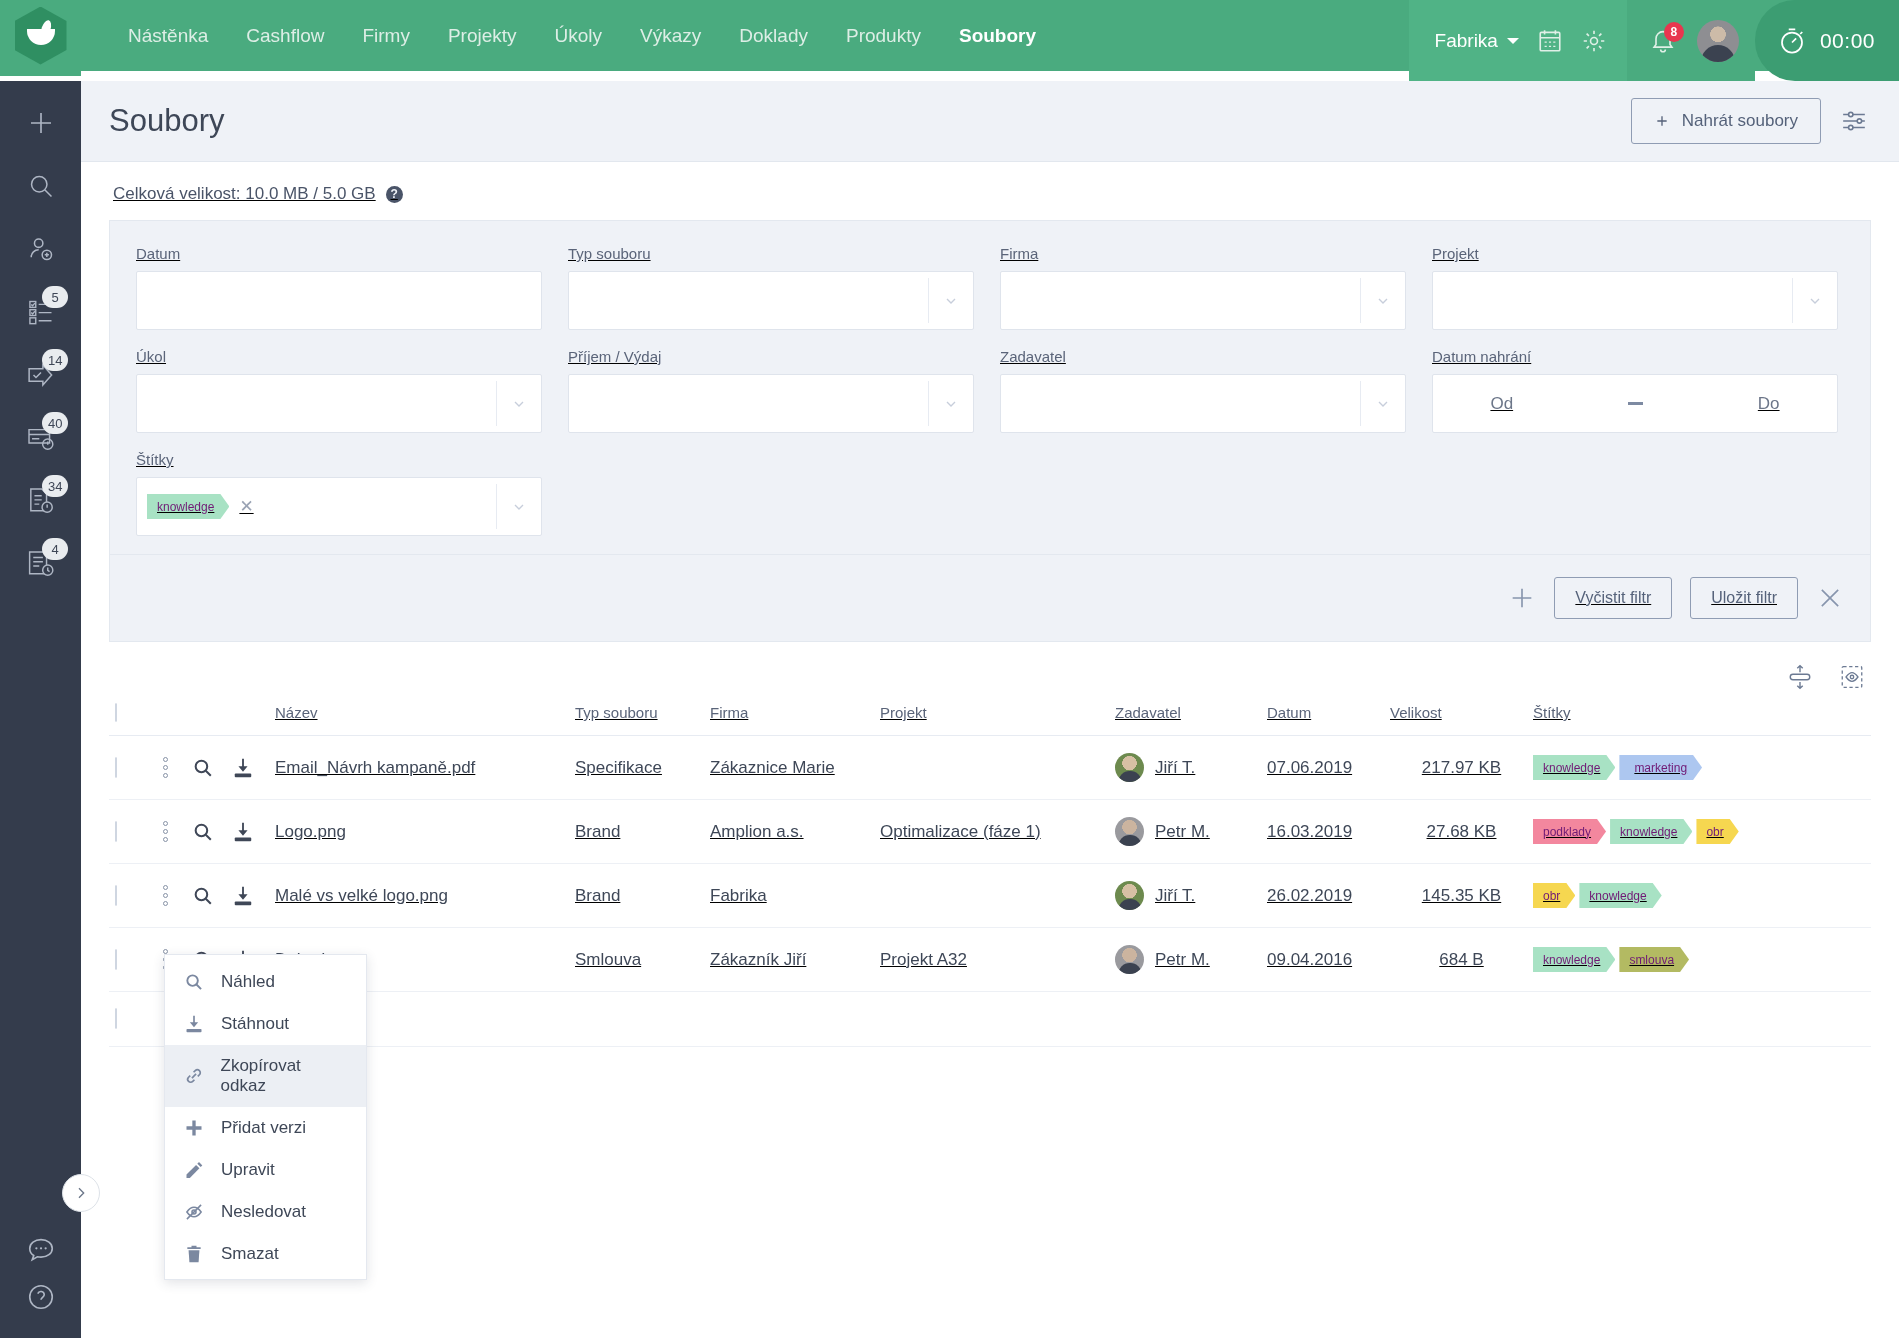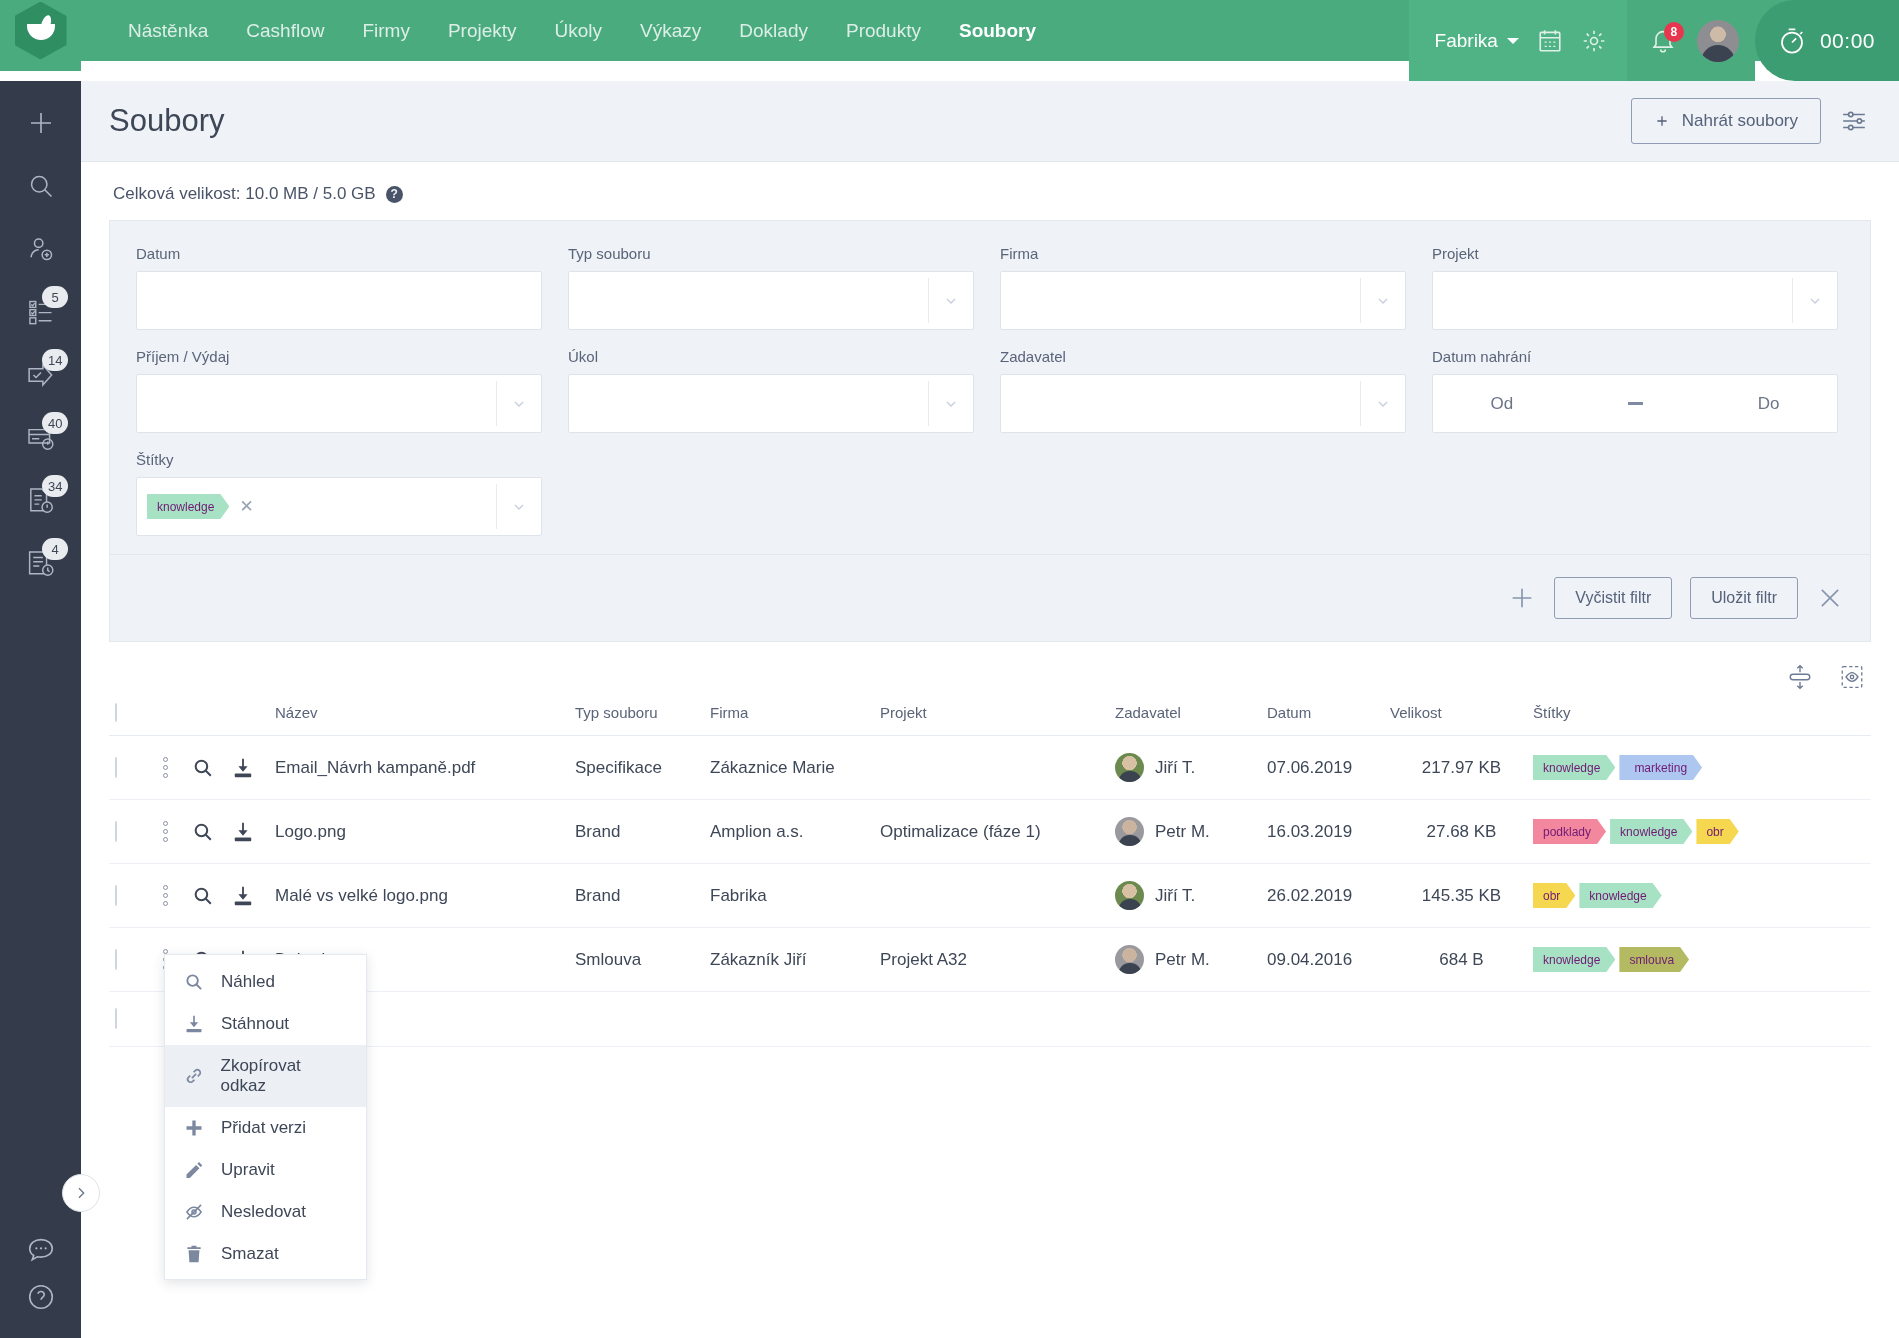--- a/index.html
+++ b/index.html
@@ -6,21 +6,21 @@
   html, body {
     width: 1899px; height: 1338px;
     font-family: "Liberation Sans", sans-serif;
     background: #ffffff;
     overflow: hidden;
   }
   body { position: relative; }
 
   
   .topnav {
-    position: absolute; top: 0; left: 0; width: 1899px; height: 61px;
+    position: absolute; top: 0; left: 0; width: 1899px; height: 71px;
     background: #4aab7f; display: flex; align-items: center; border-radius: 8px;
   }
   .logo-box {
     width: 81px; height: 81px; flex: 0 0 81px;
     display: flex; align-items: center; justify-content: center;
     background: #4aab7f;
   }
   .logo-hex {
     width: 52px; height: 58px; background: #2f8f62;
     clip-path: polygon(50% 0%, 100% 25%, 100% 75%, 50% 100%, 0% 75%, 0% 25%);
@@ -105,21 +105,21 @@
     display: flex; align-items: center; padding: 0 32px 0 28px;
   }
   .page-title { font-size: 31px; color: #3e4757; font-weight: normal; }
   .head-right { margin-left: auto; display: flex; align-items: center; gap: 20px; }
   .btn-outline {
     border: 1px solid #8f9cb3; background: transparent; color: #55627a;
     font-size: 17px; padding: 12px 22px; border-radius: 3px; cursor: pointer;
     display: flex; align-items: center; gap: 12px; font-family: inherit;
   }
 
-  .content { padding: 0 28px; }
+  .content { padding: 0 28px; text-decoration: underline; }
   .total-size { font-size: 17px; color: #4a5468; padding: 22px 4px 16px 4px; display: flex; align-items: center; gap: 10px; }
   .help-dot {
     width: 17px; height: 17px; border-radius: 50%; background: #4a5468; color: #eff2f7;
     font-size: 12px; font-weight: bold; display: flex; align-items: center; justify-content: center; cursor: pointer;
   }
 
   
   .filters {
     background: #eff2f7; border: 1px solid #e3e8ef; padding: 24px 26px 0 26px;
   }
@@ -425,32 +425,32 @@
               <svg width="16" height="16" viewBox="0 0 24 24" stroke="#c7cedb" stroke-width="2" fill="none">
                   <path d="M6 9l6 6 6-6"></path>
                 </svg>
             </span>
           </div>
         </div>
       </div>
 
       <div class="frow">
         <div class="fcell quarter">
-          <div class="flabel">Příjem / Výdaj</div>
+          <div class="flabel">Úkol</div>
           <div class="finput sel">
             <span class="fsep"></span>
             <span class="fchev">
               <svg width="16" height="16" viewBox="0 0 24 24" stroke="#c7cedb" stroke-width="2" fill="none">
                   <path d="M6 9l6 6 6-6"></path>
                 </svg>
             </span>
           </div>
         </div>
         <div class="fcell quarter">
-          <div class="flabel">Úkol</div>
+          <div class="flabel">Příjem / Výdaj</div>
           <div class="finput sel">
             <span class="fsep"></span>
             <span class="fchev">
               <svg width="16" height="16" viewBox="0 0 24 24" stroke="#c7cedb" stroke-width="2" fill="none">
                   <path d="M6 9l6 6 6-6"></path>
                 </svg>
             </span>
           </div>
         </div>
         <div class="fcell quarter">

